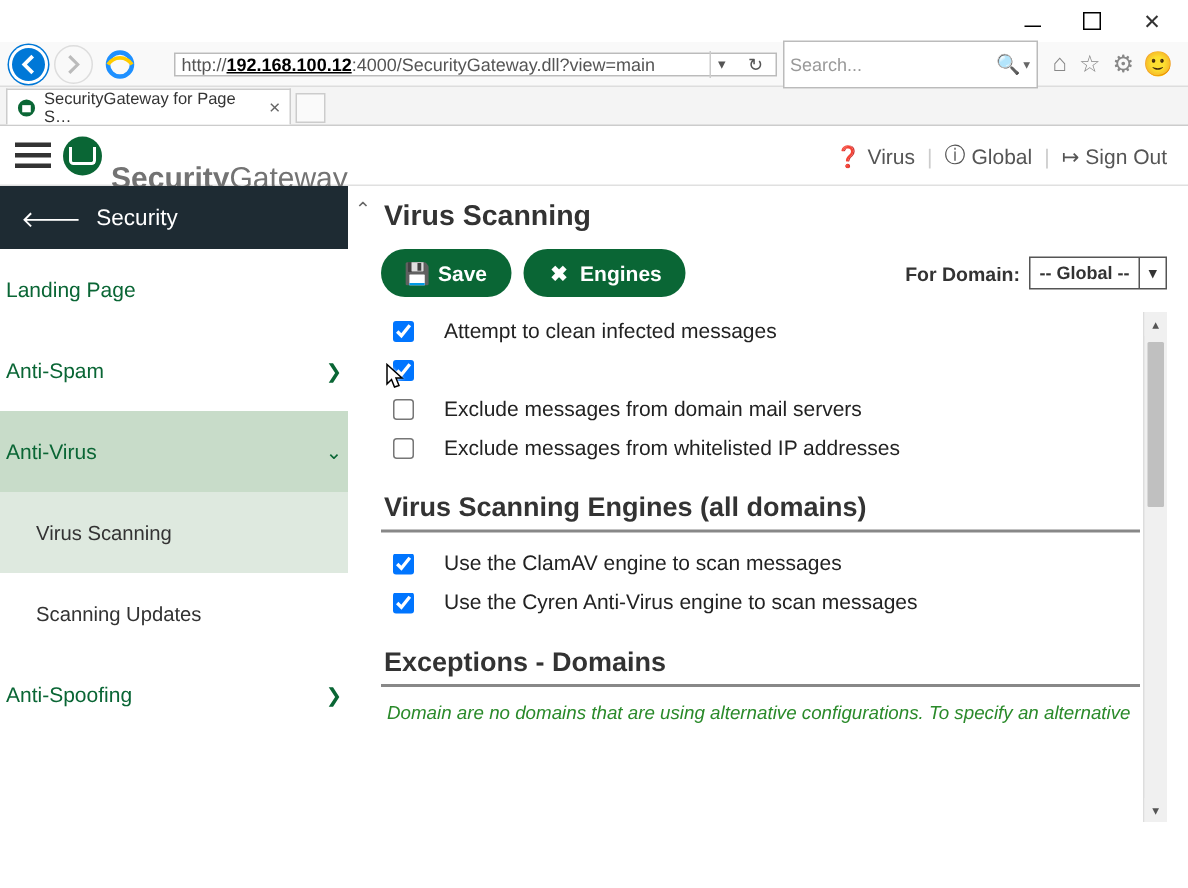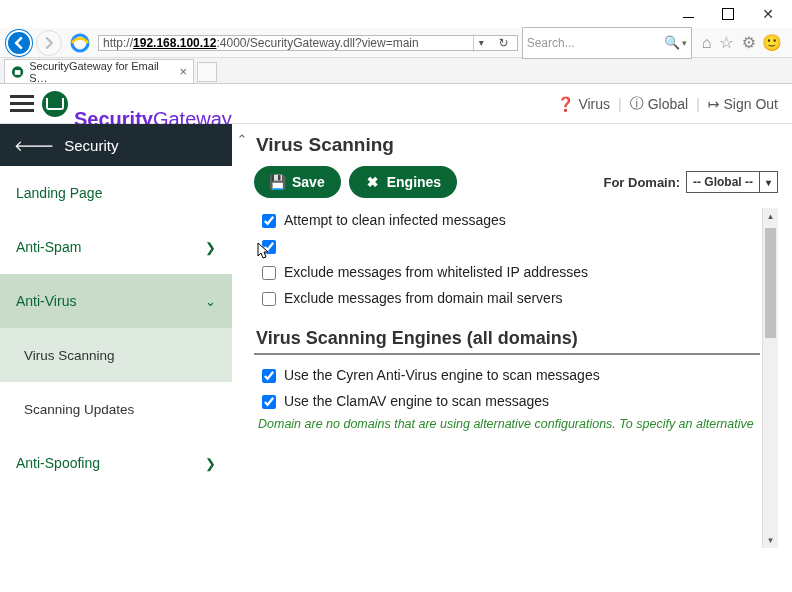--- a/index.html
+++ b/index.html
@@ -13,21 +13,21 @@
   .titlebar .wbtn.close::before { content:"✕"; font-size:14px; }
 
   
   .navbar { height: 30px; display: flex; align-items: center; gap: 4px; padding: 2px 6px; border-bottom: 1px solid #ddd; background: #f9f9f9; }
   .nav-circle { width: 26px; height: 26px; border-radius: 50%; display:flex; align-items:center; justify-content:center; }
   .nav-back { background:#0078d7; color:#fff; box-shadow: inset 0 0 0 2px #fff, 0 0 0 1px #0078d7; }
   .nav-fwd { color:#bbb; border:1px solid #ddd; }
   .nav-circle svg { width:14px; height:14px; }
   .ie-icon { width:24px; height:24px; display:flex; align-items:center; justify-content:center; margin:0 2px;}
   .ie-icon svg { width:20px; height:20px; }
-  .url-box { flex:1; height:16px; border:1px solid #bbb; background:#fff; display:flex; align-items:center; padding:0 4px; font-size:12px; color:#555; min-width:0;}
+  .url-box { flex:1; height:16px; border:1px solid #bbb; background:#fff; display:flex; align-items:center; padding:0 4px; font-size:12px; color:#555; min-width:0;margin-left:18px;}
   .url-box .host { color:#000; font-weight:bold;text-decoration:underline;}
   .url-ctrl { width:18px; text-align:center; color:#555; font-size:12px; }
   .url-sel { width:16px; border-left:1px solid #ccc; height:18px; display:flex; align-items:center; justify-content:center; font-size:10px; color:#555;}
   .search-box { width:170px; height:20px; border:1px solid #bbb; background:#fff; display:flex; align-items:center; padding:15px 4px; font-size:12px; color:#999;}
   .search-box .mg { margin-left:auto; color:#666; font-size:13px;}
   .search-drop { font-size:9px; color:#666; margin-left:2px;}
   .nav-icons { display:flex; gap:8px; padding:0 6px; align-items:center; color:#888;}
   .nav-icons span { font-size:16px; }
   .smiley { width:16px; height:16px; border-radius:50%; background:#ffcc00; display:flex; align-items:center; justify-content:center; font-size:11px;}
 
@@ -38,32 +38,32 @@
   .tab .close { color:#666; font-size:13px; margin-left:3px;}
   .newtab { width:20px; height:20px; border:1px solid #ccc; margin-left:3px; margin-bottom:1px; background:#fafafa; display:flex; align-items:center; justify-content:center;}
 
   
   .apphdr { height:40px; display:flex; align-items:center; padding:0 14px 0 10px; border-bottom:1px solid #e0e0e0;}
   .hamb { width:24px; display:flex; flex-direction:column; gap:4px; margin-right:8px; cursor:pointer;}
   .hamb div { height:3px; background:#333; }
   .logo { display:flex; align-items:center; gap:2px;}
   .logo-badge { width:26px; height:26px; border-radius:50%; background:#0a6635; display:flex; align-items:center; justify-content:center; margin-right:4px;}
   .logo-badge::before { content:""; width:14px; height:10px; border:2px solid #fff; border-top:none; border-radius:0 0 3px 3px;}
-  .logo-text { font-size:20px; color:#6d28d9; font-weight:400;margin-top:32px;}
+  .logo-text { font-size:20px; color:#737373; font-weight:400;margin-top:32px;}
   .logo-text b { font-weight:700; }
   .hdr-links { margin-left:auto; display:flex; align-items:center; gap:8px; font-size:14px; color:#555;}
   .hdr-links .sep { color:#ccc;}
   .hdr-links a { display:flex; align-items:center; gap:4px; color:#555; cursor:pointer;}
 
   
   .app-body { display:flex; height: calc(592px - 28px - 30px - 26px - 40px); }
   .sidebar { width:232px; background:#fff; display:flex; flex-direction:column; overflow:hidden;}
   .side-hdr { background:#1e2b33; color:#fff; height:42px; display:flex; align-items:center; padding:0 14px; font-size:15px;}
   .side-hdr .back { margin-right:10px; font-size:15px;}
-  .side-item { height:54px; display:flex; align-items:center; padding:0 16px; font-size:14px; color:#0a6635; cursor:pointer; position:relative;text-align:right;}
+  .side-item { height:54px; display:flex; align-items:center; padding:0 4px; font-size:14px; color:#0a6635; cursor:pointer; position:relative;text-align:right;}
   .side-item.sub { padding-left:24px; font-size:13.5px; color:#333; }
   .side-item .chev { margin-left:auto; color:#0a6635; font-size:13px;}
   .side-item.expanded { background:#c8dcc9; }
   .side-item.active { background:#dee9df; }
 
   .collapse-col { width:20px; background:#fff; display:flex; align-items:flex-start; justify-content:center; padding-top:8px;}
   .collapse-col .ic { color:#666; font-size:13px; cursor:pointer;}
 
   .main { flex:1; padding:6px 14px 0 2px; position:relative; overflow:hidden;}
   .page-title { font-size:19px; font-weight:700; color:#333; margin:4px 0 10px 2px;}
@@ -76,21 +76,21 @@
   .selwrap .arr { border-left:1px solid #555; width:18px; height:100%; display:flex; align-items:center; justify-content:center; font-size:10px;}
 
   .content { border-top:none; padding-right:18px; height:340px; overflow:hidden; position:relative;}
   .scroll-area { position:absolute; top:0; left:0; right:18px; bottom:0; overflow:hidden;}
   .vscroll { position:absolute; right:0; top:0; bottom:0; width:16px; background:#f0f0f0; border-left:1px solid #ddd;}
   .vscroll .arrow { height:16px; display:flex; align-items:center; justify-content:center; font-size:9px; color:#555; background:#f0f0f0;}
   .vscroll .track { position:absolute; top:16px; bottom:16px; left:0; right:0;}
   .vscroll .thumb { position:absolute; left:2px; right:2px; top:4px; height:110px; background:#c0c0c0; border-radius:1px;}
   .vscroll .arrow.bot { position:absolute; bottom:0; left:0; right:0;}
 
-  .check-row { display:flex; align-items:flex-start; gap:8px; padding:4px 0 6px 8px; font-size:14px; color:#222;}
+  .check-row { display:flex; align-items:flex-start; gap:20px; padding:4px 0 6px 8px; font-size:14px; color:#222;}
   .check-row input[type=checkbox]{ width:14px; height:14px; margin-top:2px;}
   .section-h { font-size:18px; font-weight:700; color:#333; border-bottom:2px solid #888; padding:4px 0 4px 2px; margin:12px 0 8px 0;}
   .note { font-style:italic; color:#2a8a2a; font-size:12.5px; padding:2px 4px;}
 
   .cursor { position:absolute; width:14px; height:20px; pointer-events:none; z-index:50;}
   .cursor svg { width:14px; height:20px; filter: drop-shadow(0 0 1px #fff);}
 
 </style>
 </head>
 <body>
@@ -137,21 +137,21 @@
     <span class="smiley">🙂</span>
   </div>
 </div>
 
 <div class="tabstrip">
   <div class="tab">
     <svg class="fav" viewBox="0 0 14 14">
         <circle cx="7" cy="7" r="6" fill="#0a6635"></circle>
         <rect x="4" y="5" width="6" height="5" fill="#fff"></rect>
       </svg>
-    <span>SecurityGateway for Email S…</span>
+    <span>SecurityGateway for Page S…</span>
     <span class="close">×</span>
   </div>
   <div class="newtab"></div>
 </div>
 
 <div class="apphdr">
   <div class="hamb">
       <div></div>
       <div></div>
       <div></div>
@@ -241,37 +241,38 @@
           <input type="checkbox" checked="" style="">
           <div class="cursor" style="left:3px; top:8px;">
             <svg viewBox="0 0 14 20">
                 <path d="M1 1 L1 14 L4 11 L6 16 L9 15 L7 10 L11 10 Z" fill="#fff" stroke="#000" stroke-width="1"></path>
               </svg>
           </div>
         </div>
 
         <div class="check-row">
           <input type="checkbox" style="">
+          <span>Exclude messages from domain mail servers</span>
+        </div>
+        <div class="check-row">
+          <input type="checkbox" style="">
           <span>Exclude messages from whitelisted IP addresses</span>
         </div>
-        <div class="check-row">
-          <input type="checkbox" style="">
-          <span>Exclude messages from domain mail servers</span>
-        </div>
 
         <div class="section-h">Virus Scanning Engines (all domains)</div>
         <div class="check-row">
           <input type="checkbox" checked="" style="">
+          <span>Use the ClamAV engine to scan messages</span>
+        </div>
+        <div class="check-row">
+          <input type="checkbox" checked="" style="">
           <span>Use the Cyren Anti-Virus engine to scan messages</span>
         </div>
-        <div class="check-row">
-          <input type="checkbox" checked="" style="">
-          <span>Use the ClamAV engine to scan messages</span>
-        </div>
-
+
+        <div class="section-h">Exceptions - Domains</div>
         <div class="note">Domain are no domains that are using alternative configurations. To specify an alternative</div>
       </div>
       <div class="vscroll">
         <div class="arrow">▴</div>
         <div class="track">
           <div class="thumb"></div>
         </div>
         <div class="arrow bot">▾</div>
       </div>
     </div>

